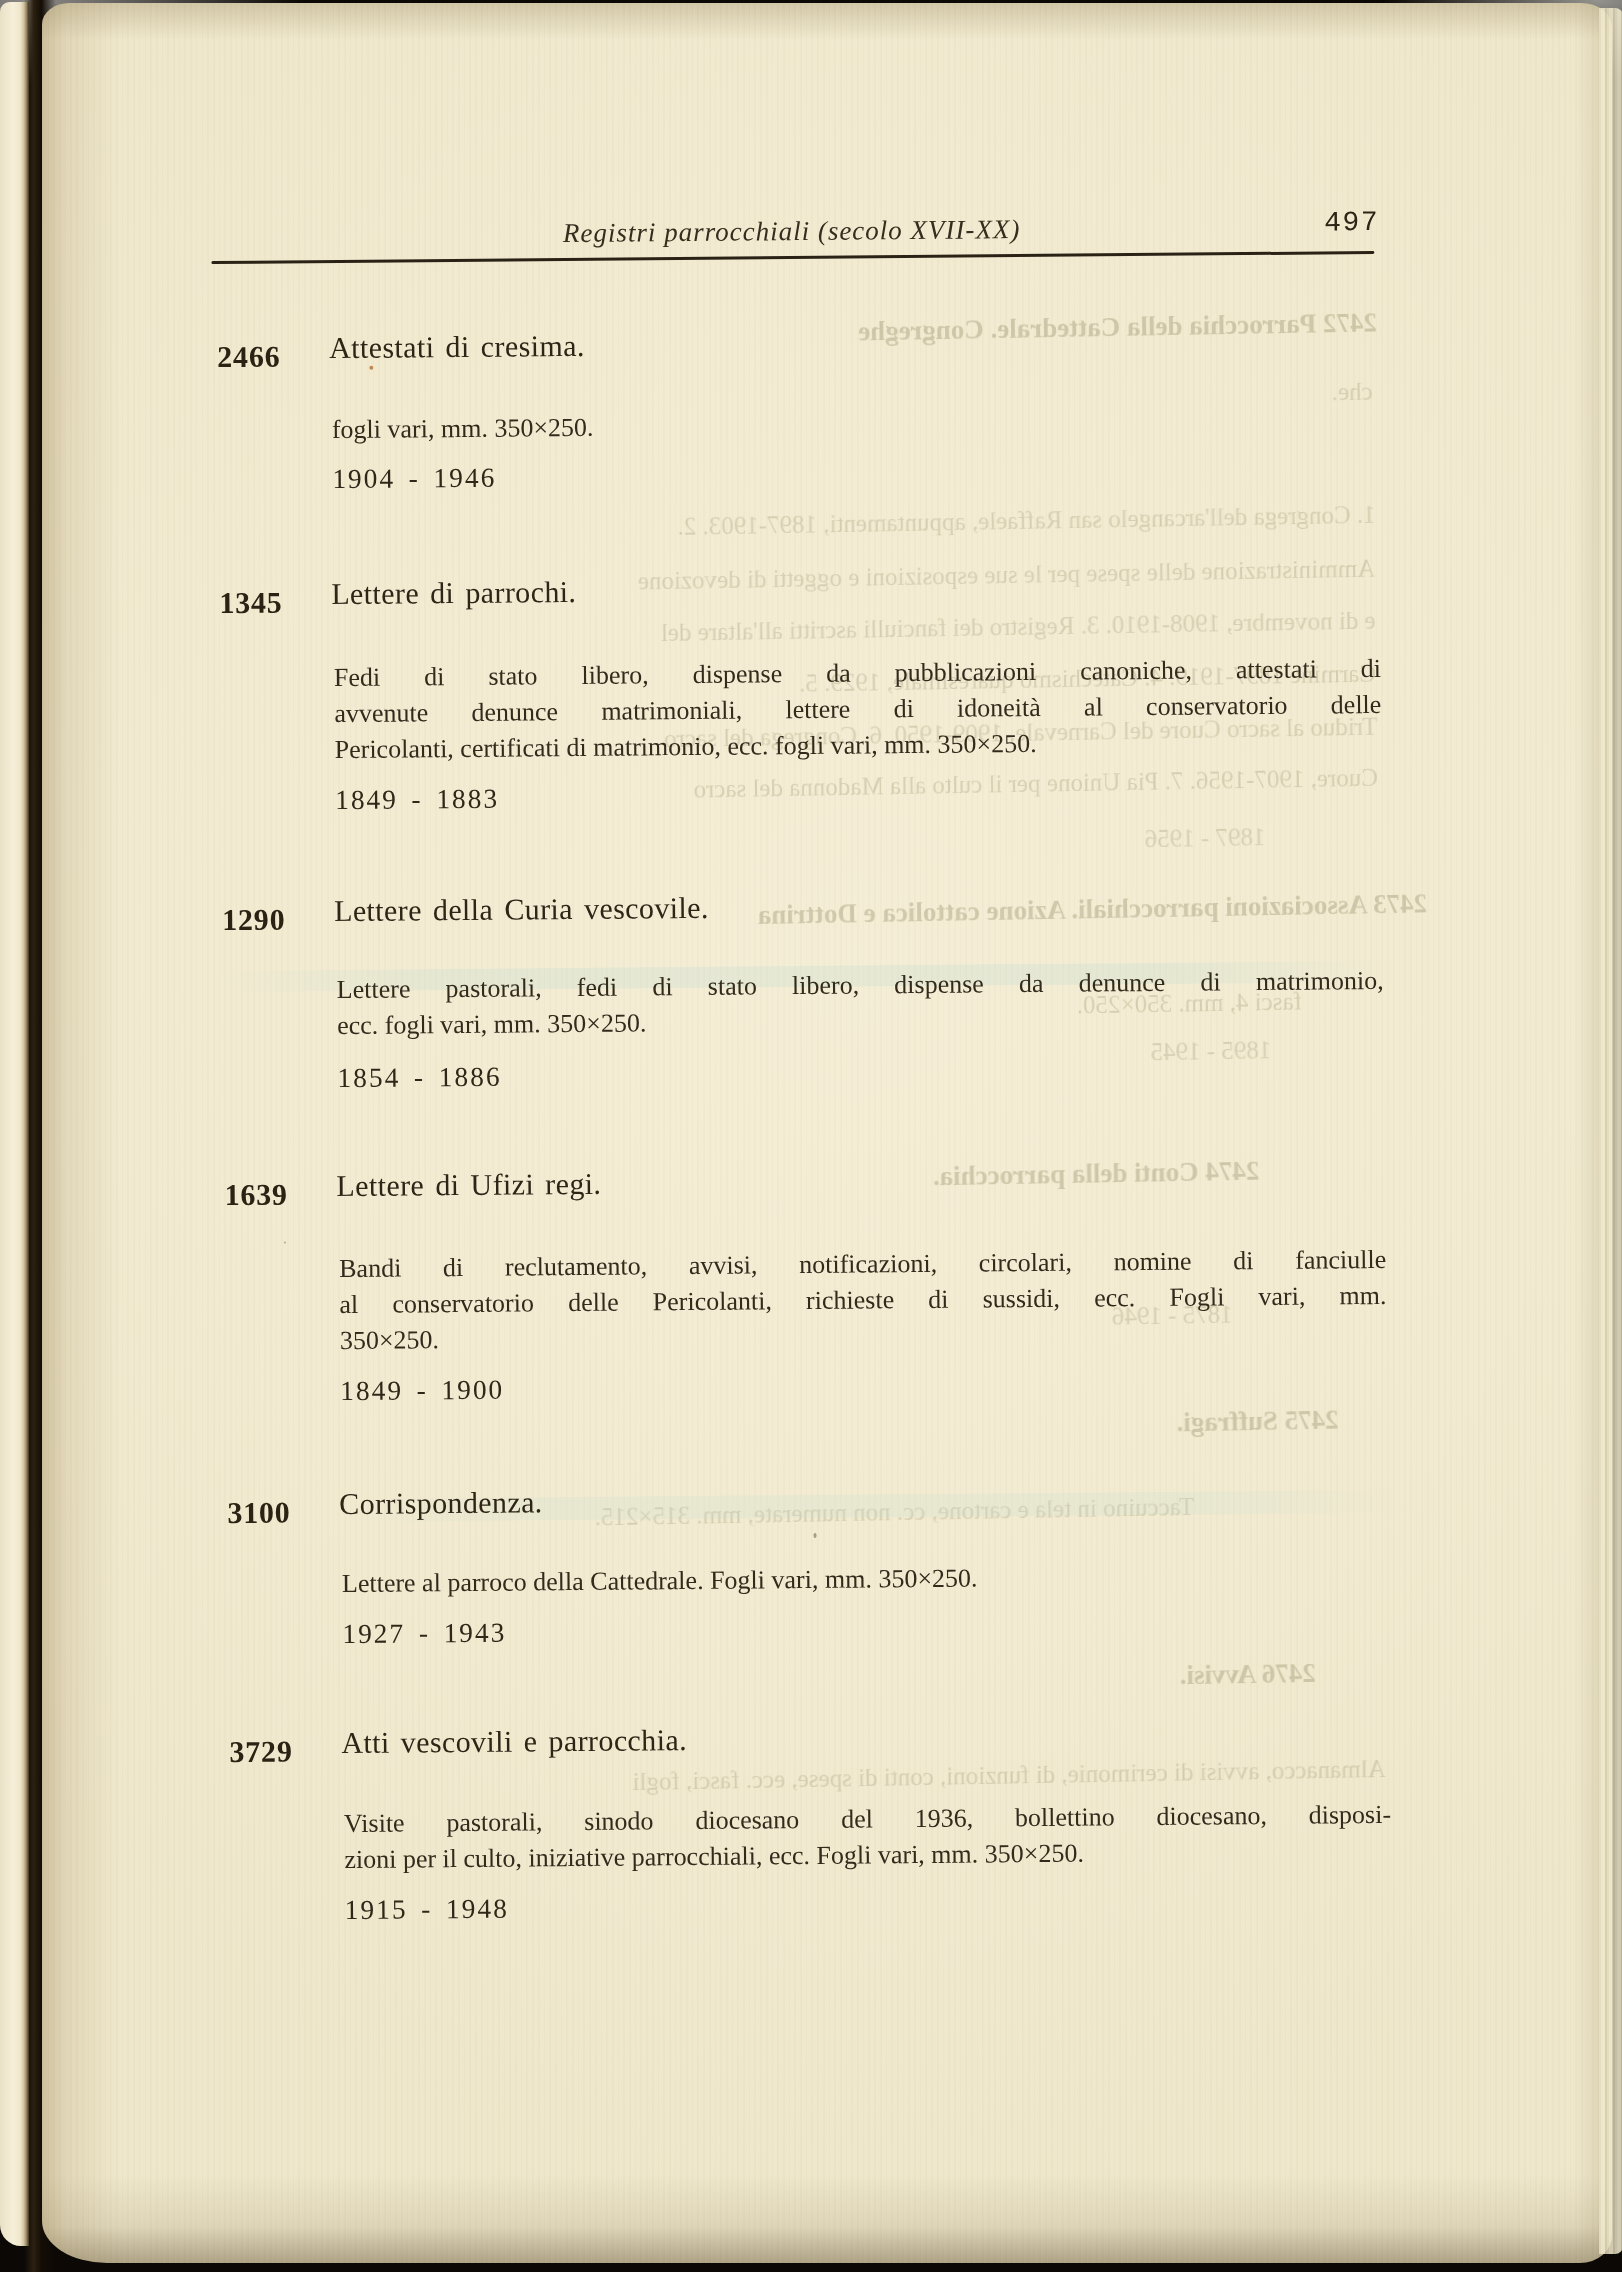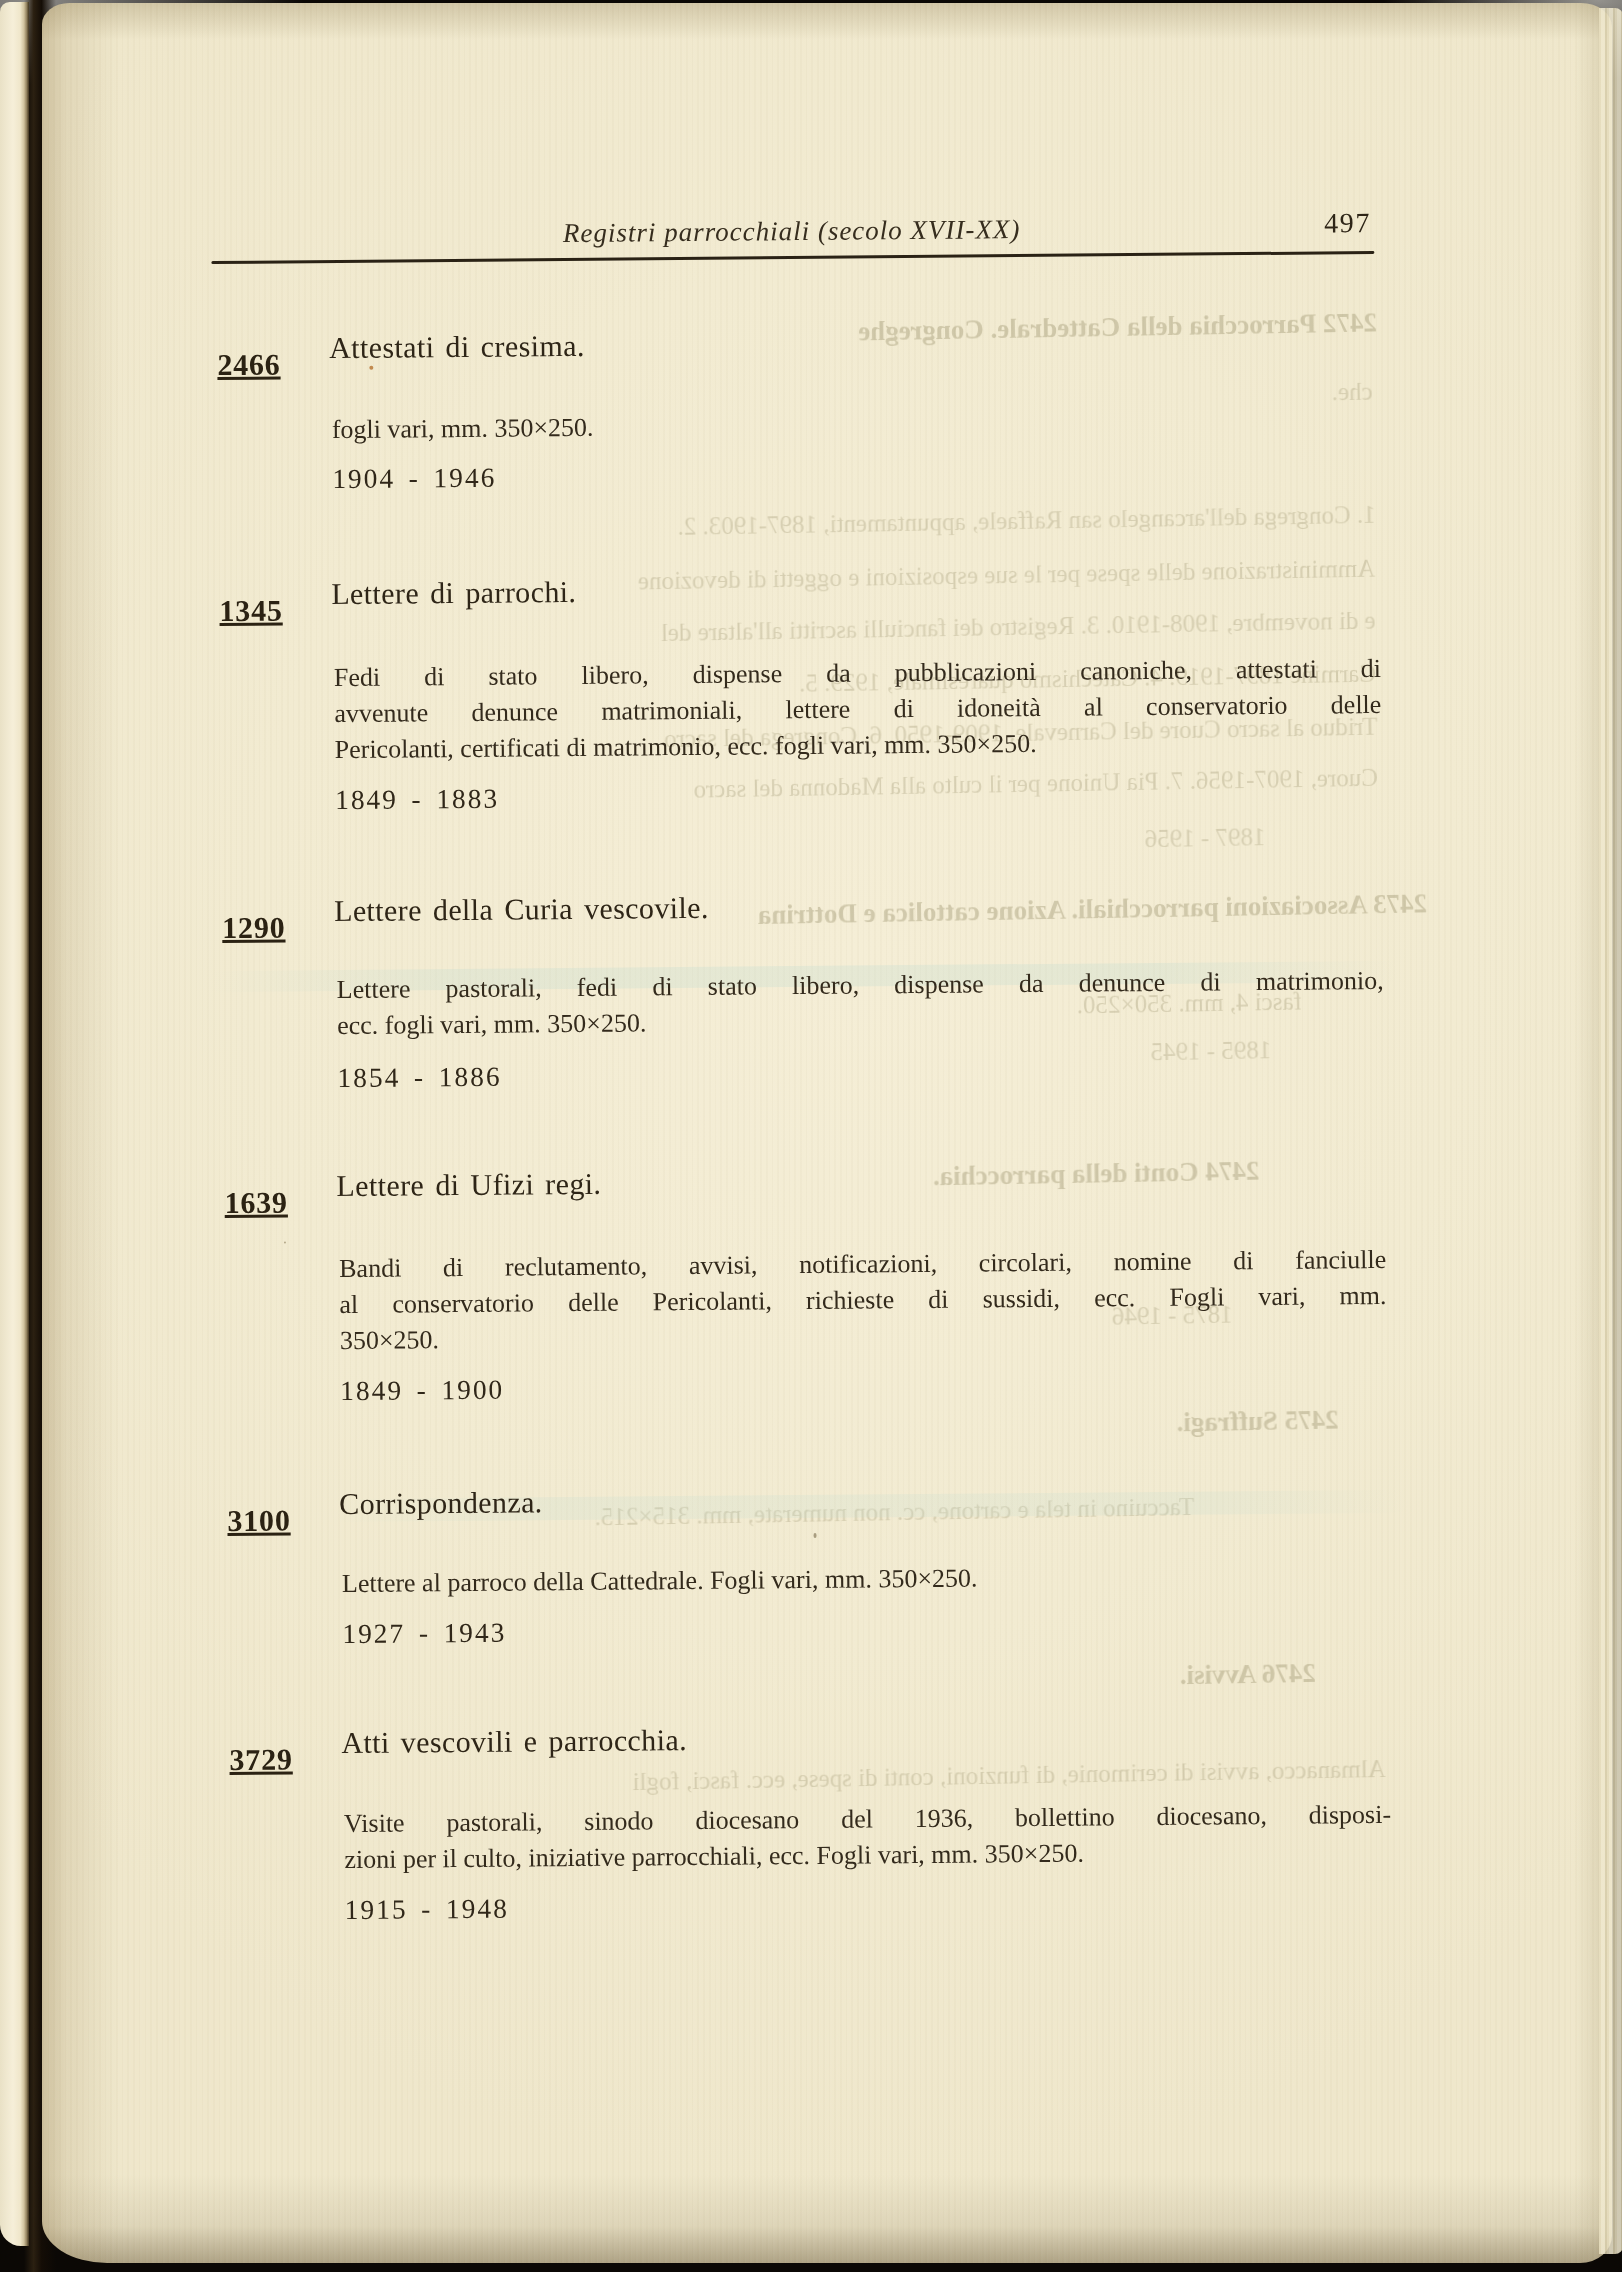--- a/index.html
+++ b/index.html
@@ -41,26 +41,26 @@
   
   .stack{
     position:absolute;right:0;top:8px;bottom:19.4px;width:24px;
     background:repeating-linear-gradient(90deg,#e8dfc0 0 2.4px,#f2ebd1 2.4px 6.5px,#d9cfad 6.5px 8px);
     opacity:.85;border-radius:0 8px 8px 0;
   }
   .content{position:absolute;inset:0;transform:rotate(-0.5deg);transform-origin:803px 1130px;color:#302619;}
 
   .running-header{position:absolute;left:220px;top:216px;width:1159px;text-align:center;
     font-style:italic;font-size:27px;letter-spacing:1px;color:#362d1e;}
-  .page-number{position:absolute;left:1332px;top:212px;font-size:28px;letter-spacing:1.6px;color:#2e2517;}
+  .page-number{position:absolute;left:1332px;top:212px;font-size:28px;letter-spacing:1.6px;color:#2e2517;font-family:Liberation Mono, monospace;}
   .header-rule{position:absolute;left:219px;top:256px;width:1163px;height:3.2px;background:#2a2215;border-radius:1.6px;}
 
   .entry{position:absolute;left:224px;width:1163px;height:0;}
   .e0{top:327px}.e1{top:573px}.e2{top:890px}.e3{top:1165px}.e4{top:1483px}.e5{top:1722px}
-  .num{position:absolute;left:0;top:16px;font-size:30px;font-weight:bold;letter-spacing:0.8px;color:#2b2213;text-decoration:underline;}
+  .num{position:absolute;left:0;top:8px;font-size:30px;font-weight:bold;letter-spacing:0.8px;color:#2b2213;}
   .title{position:absolute;left:112px;top:0;font-size:30px;letter-spacing:0.4px;word-spacing:3.2px;color:#2e2517;white-space:nowrap;}
   .body{position:absolute;left:114px;width:1047px;font-size:26px;line-height:36px;color:#332a1c;}
   .body .ln{text-align:justify;text-align-last:justify;height:36px;}
   .body .ln.last{text-align-last:left;}
   .date{position:absolute;left:114px;font-size:27.4px;letter-spacing:2px;word-spacing:4.8px;color:#302719;}
 
   
   .bleed{position:absolute;color:#8a8159;opacity:.26;font-size:25px;white-space:nowrap;
     transform:scaleX(-1) rotate(.5deg);filter:blur(0.6px);}
   .bleed.s{opacity:.33;font-weight:bold;font-size:27px;}

